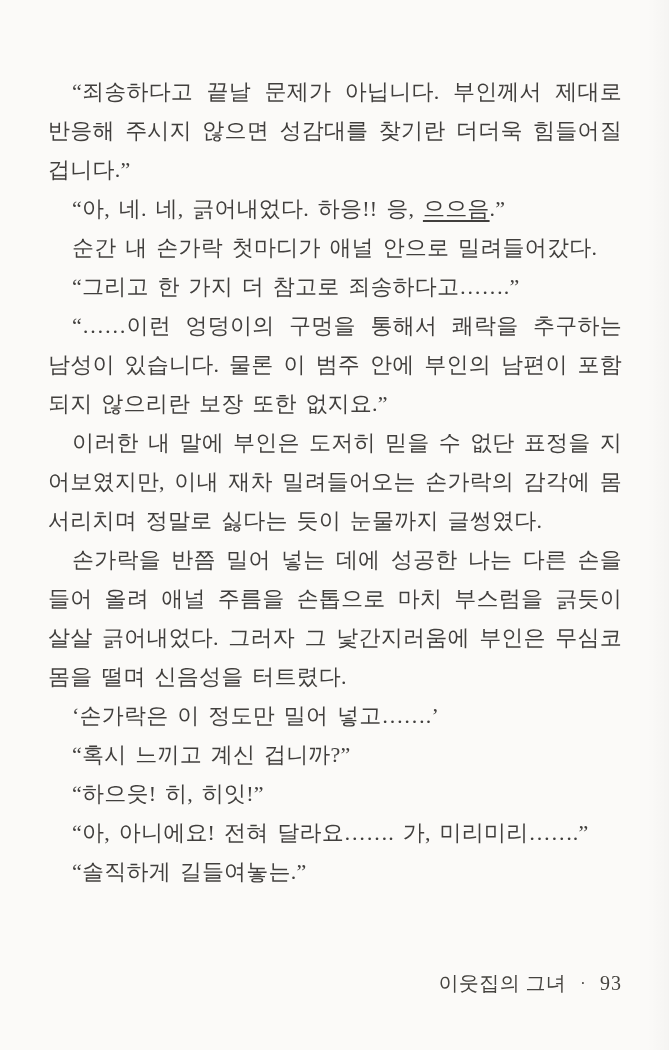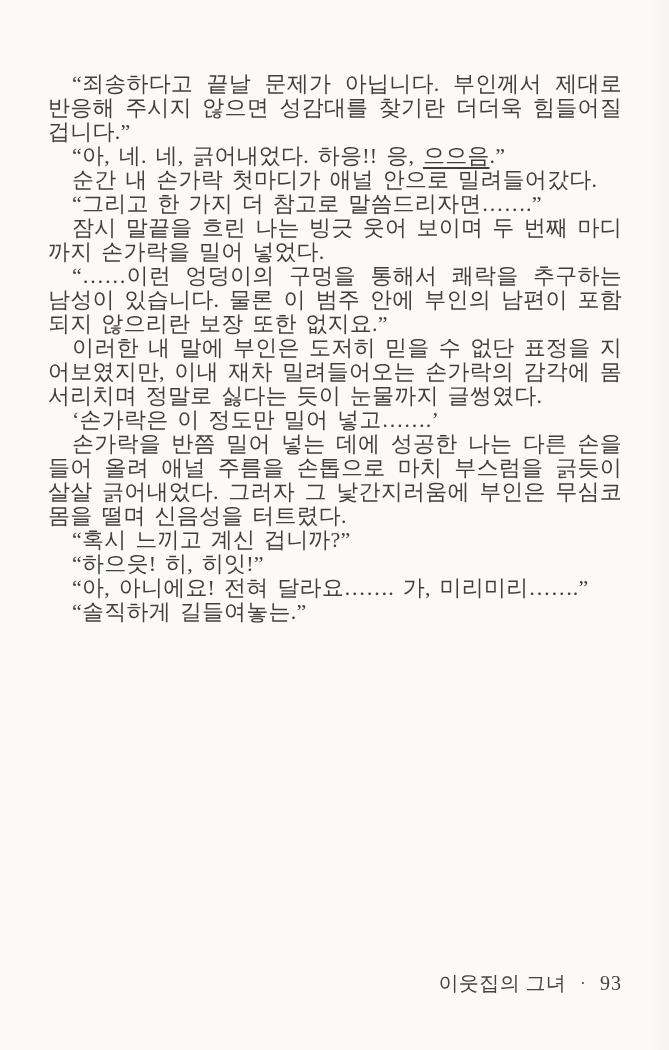--- a/index.html
+++ b/index.html
@@ -26,21 +26,21 @@
   }
   .page {
     position: absolute;
     inset: 0;
     box-sizing: border-box;
     padding: 72px 47px 0 48px;
   }
   .body-text p {
     margin: 0;
     font-size: 22px;
-    line-height: 24px;
+    line-height: 39px;
     text-align: justify;
     text-indent: 24px;
     word-spacing: 0.14em;
     letter-spacing: 0.01em;
   }
   .body-text .underline {
     text-decoration: underline;
     text-underline-offset: 4px;
     text-decoration-thickness: 1.5px;
     font-family: Liberation Serif, serif;
@@ -66,25 +66,24 @@
   }
 </style>
 </head>
 <body style="background: rgb(251, 250, 248); color: rgb(65, 63, 61);">
 
 <div class="page">
   <div class="body-text">
       <p><span>“죄송하다고 끝날 문제가 아닙니다. 부인께서 제대로 반응해 주시지 않으면 성감대를 찾기란 더더욱 힘들어질 겁니다.”</span></p>
       <p><span>“아, 네. 네, 긁어내었다. 하응!! 응, </span><span class="underline">으으음</span><span>.”</span></p>
       <p><span>순간 내 손가락 첫마디가 애널 안으로 밀려들어갔다.</span></p>
-      <p><span>“그리고 한 가지 더 참고로 말씀드리자면…….”</span></p>
-      <p><span>잠시 말끝을 흐린 나는 빙긋 웃어 보이며 두 번째 마디까지 손가락을 밀어 넣었다.</span></p>
+      <p><span>“그리고 한 가지 더 참고로 죄송하다고…….”</span></p>
       <p><span>“……이런 엉덩이의 구멍을 통해서 쾌락을 추구하는 남성이 있습니다. 물론 이 범주 안에 부인의 남편이 포함되지 않으리란 보장 또한 없지요.”</span></p>
       <p><span>이러한 내 말에 부인은 도저히 믿을 수 없단 표정을 지어보였지만, 이내 재차 밀려들어오는 손가락의 감각에 몸서리치며 정말로 싫다는 듯이 눈물까지 글썽였다.</span></p>
+      <p><span>손가락을 반쯤 밀어 넣는 데에 성공한 나는 다른 손을 들어 올려 애널 주름을 손톱으로 마치 부스럼을 긁듯이 살살 긁어내었다. 그러자 그 낯간지러움에 부인은 무심코 몸을 떨며 신음성을 터트렸다.</span></p>
       <p><span>‘손가락은 이 정도만 밀어 넣고…….’</span></p>
-      <p><span>손가락을 반쯤 밀어 넣는 데에 성공한 나는 다른 손을 들어 올려 애널 주름을 손톱으로 마치 부스럼을 긁듯이 살살 긁어내었다. 그러자 그 낯간지러움에 부인은 무심코 몸을 떨며 신음성을 터트렸다.</span></p>
       <p><span>“혹시 느끼고 계신 겁니까?”</span></p>
       <p><span>“하으읏! 히, 히잇!”</span></p>
       <p><span>“아, 아니에요! 전혀 달라요……. 가, 미리미리…….”</span></p>
       <p><span>“솔직하게 길들여놓는.”</span></p>
     </div>
   <div class="page-footer"><span>이웃집의 그녀</span><span class="sep">·</span><span class="num">93</span></div>
 </div>
 
 </body></html>

